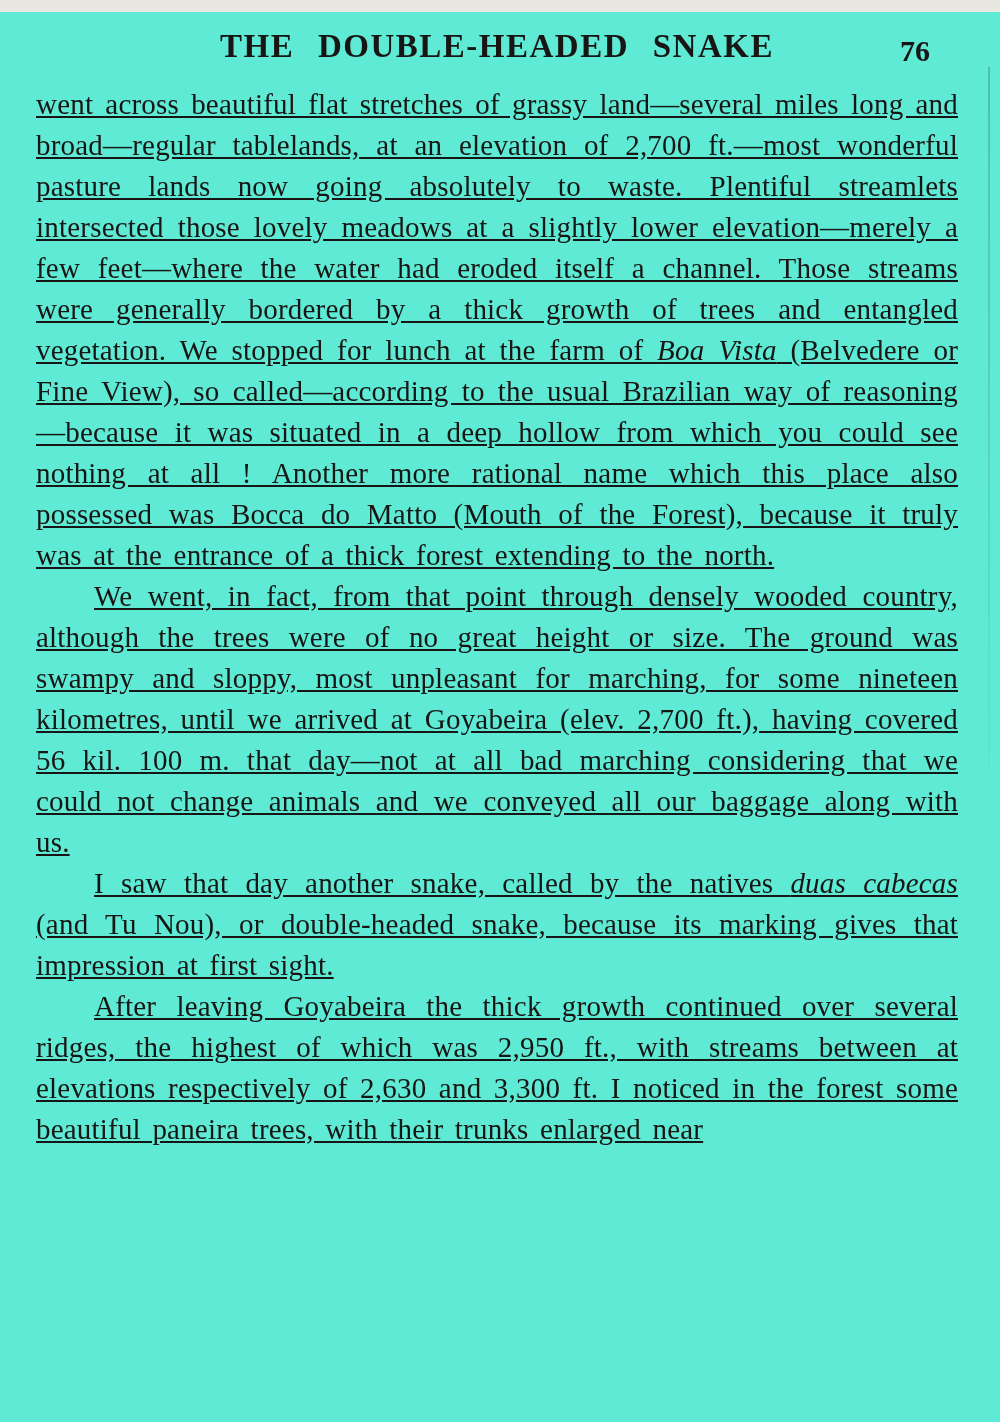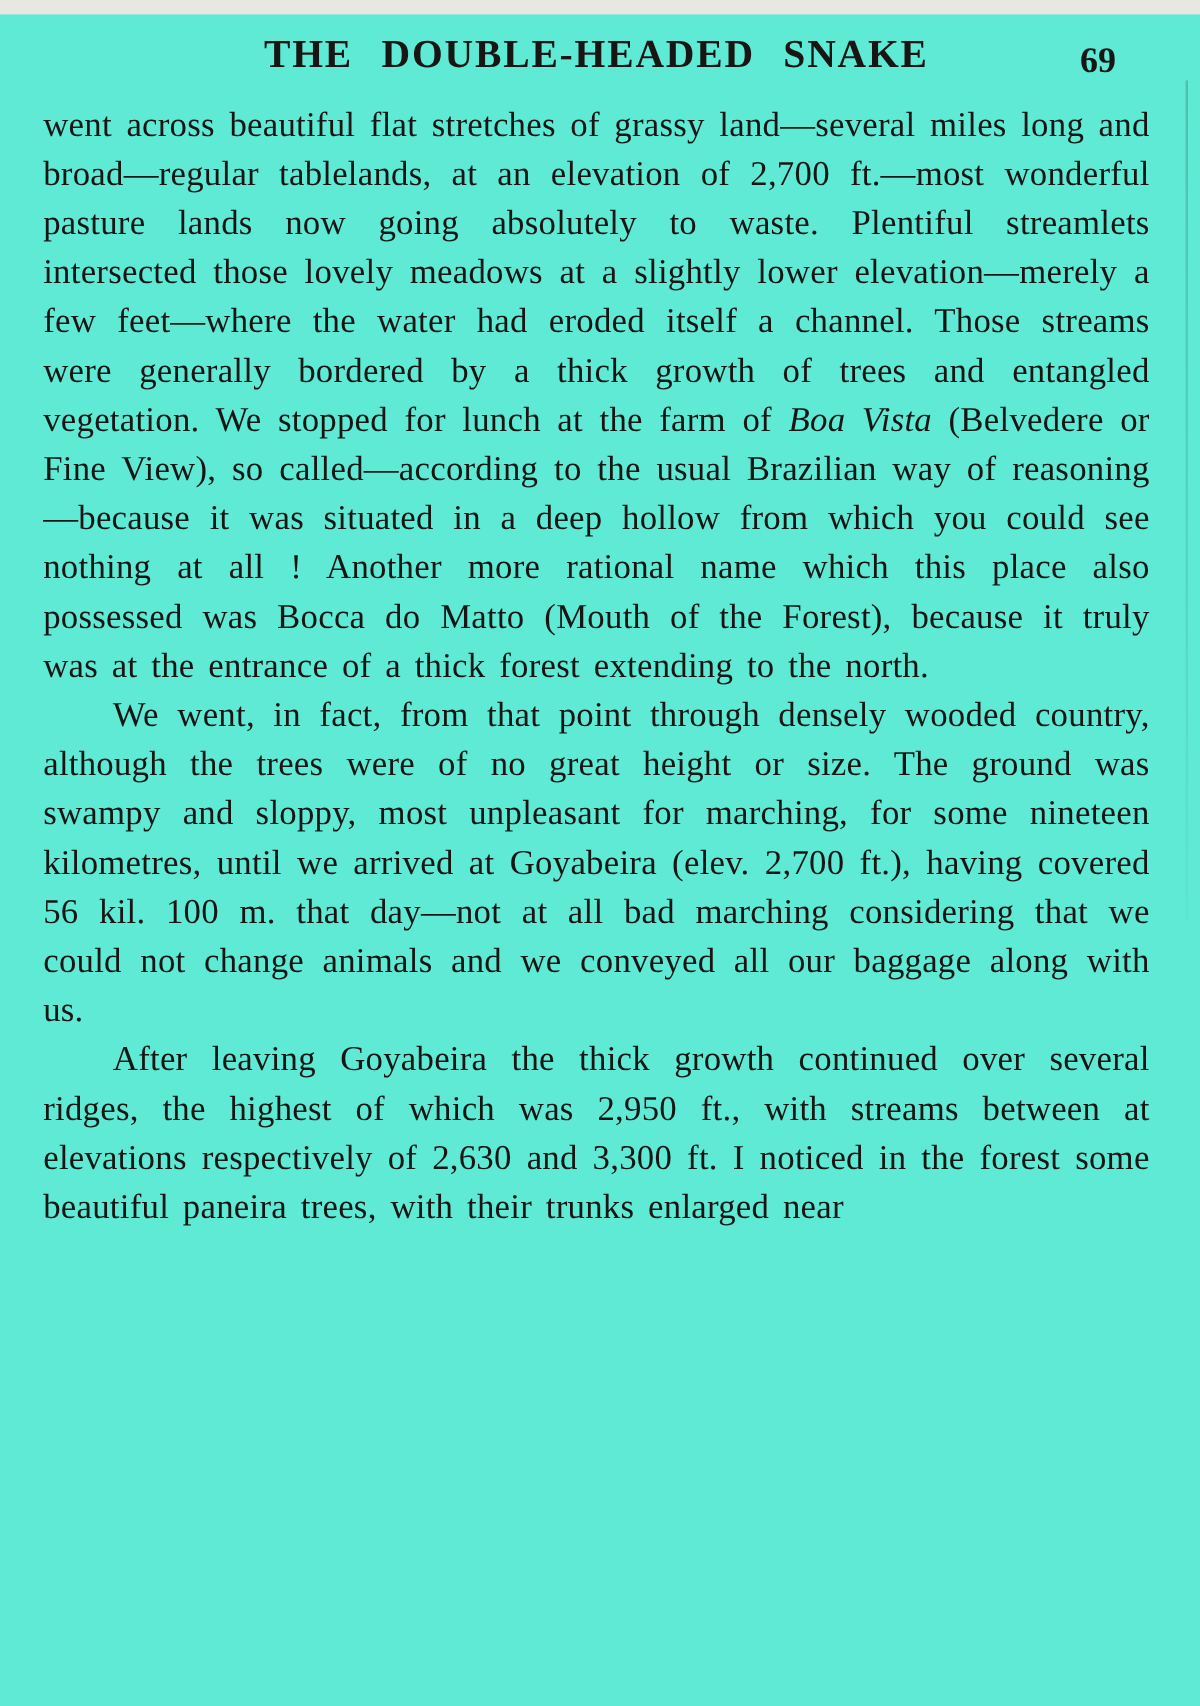--- a/index.html
+++ b/index.html
@@ -53,34 +53,36 @@
   }
   .page-body {
     font-size: 29px;
     line-height: 41px;
     text-align: justify;
     letter-spacing: 0.2px;
     word-spacing: 0.14em;
   }
   .para {
     margin: 0;
+    text-decoration: underline;
   }
   .para.indent {
     text-indent: 58px;
   }
   .para em {
     font-style: italic;
   }
 </style>
 </head>
 <body>
 
 <div class="page">
   <header class="page-header">
     <h1 class="running-title">THE DOUBLE-HEADED SNAKE</h1>
-    <span class="page-number">69</span>
+    <span class="page-number">76</span>
   </header>
   <main class="page-body">
       <p class="para"><span>went across beautiful flat stretches of grassy land—several miles long and broad—regular tablelands, at an elevation of 2,700 ft.—most wonderful pasture lands now going absolutely to waste.  Plentiful streamlets intersected those lovely meadows at a slightly lower elevation—merely a few feet—where the water had eroded itself a channel.  Those streams were generally bordered by a thick growth of trees and entangled vegetation.  We stopped for lunch at the farm of </span><em>Boa Vista</em><span> (Belvedere or Fine View), so called—according to the usual Brazilian way of reasoning—because it was situated in a deep hollow from which you could see nothing at all !  Another more rational name which this place also possessed was Bocca do Matto (Mouth of the Forest), because it truly was at the entrance of a thick forest extending to the north.</span></p>
       <p class="para indent"><span>We went, in fact, from that point through densely wooded country, although the trees were of no great height or size.  The ground was swampy and sloppy, most unpleasant for marching, for some nineteen kilometres, until we arrived at Goyabeira (elev. 2,700 ft.), having covered 56 kil. 100 m. that day—not at all bad marching considering that we could not change animals and we conveyed all our baggage along with us.</span></p>
+      <p class="para indent"><span>I saw that day another snake, called by the natives </span><em>duas cabecas</em><span> (and Tu Nou), or double-headed snake, because its marking gives that impression at first sight.</span></p>
       <p class="para indent"><span>After leaving Goyabeira the thick growth continued over several ridges, the highest of which was 2,950 ft., with streams between at elevations respectively of 2,630 and 3,300 ft.  I noticed in the forest some beautiful paneira trees, with their trunks enlarged near</span></p>
     </main>
 </div>
 
 </body></html>

